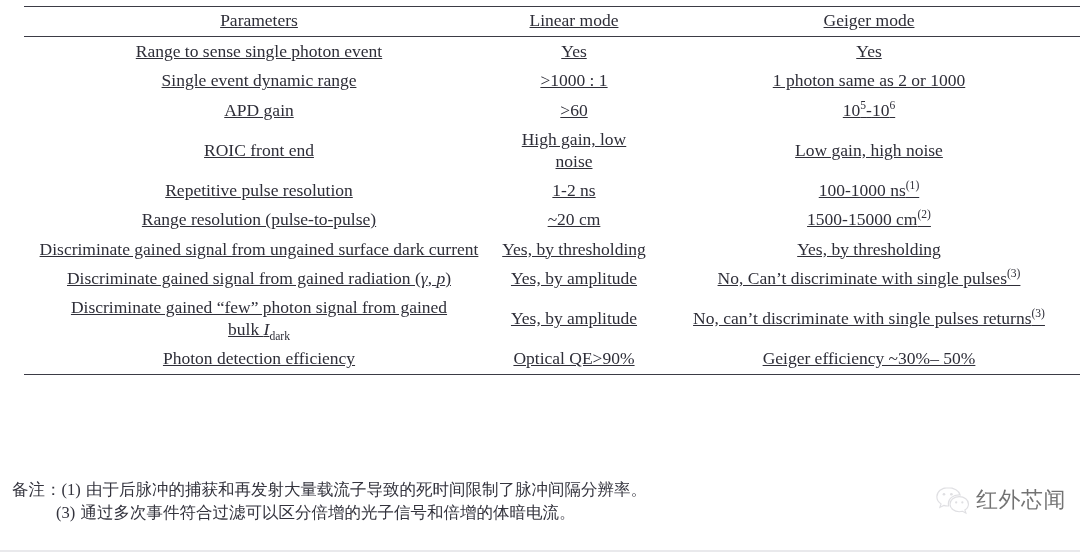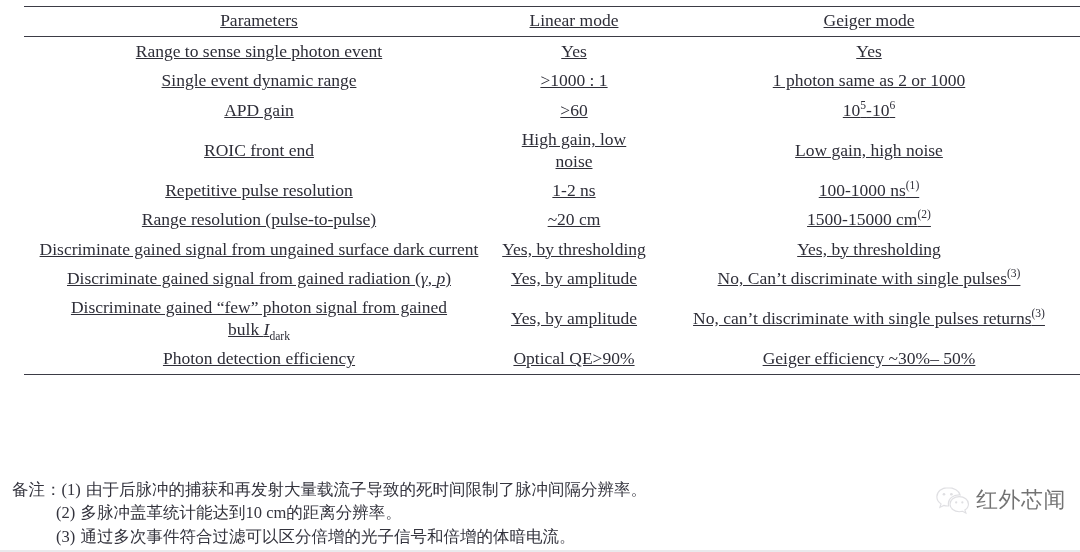--- a/index.html
+++ b/index.html
@@ -203,21 +203,20 @@
           <td class="lin">Optical QE&gt;90%</td>
           <td class="gei">Geiger efficiency ~30%– 50%</td>
         </tr>
 
       </tbody>
     </table>
   </div>
 
   <div class="notes">
     <div class="note-line"><span class="note-label">备注：</span><span class="note-num">(1)</span> <span>由于后脉冲的捕获和再发射大量载流子导致的死时间限制了脉冲间隔分辨率。</span></div>
-    <div class="note-line indent"><span class="note-num">(2)</span> <span>多脉冲盖革统计能达到</span><span class="lat">10 cm</span><span>的距离分辨率。</span></div>
     <div class="note-line indent"><span class="note-num">(3)</span> <span>通过多次事件符合过滤可以区分倍增的光子信号和倍增的体暗电流。</span></div>
   </div>
 
   <div class="watermark">
     <span>
       <svg class="wm-icon" viewBox="0 0 44 38" fill="none" aria-hidden="true">
         <path d="M16.5 3C8.6 3 2.4 8.3 2.4 14.8c0 3.7 2.1 7 5.4 9.2l-1.5 4.6 5.1-2.6c1.6.5 3.3.8 5.1.8.4 0 .9 0 1.3-.1-.3-1-.5-2-.5-3 0-6.3 6.1-11.4 13.7-11.4.5 0 1 0 1.5.1C31.3 7 24.6 3 16.5 3z" fill="#ffffff" stroke="#c6c6cc" stroke-width="1.5"></path>
         <circle cx="11.6" cy="11.6" r="1.7" fill="#c6c6cc"></circle>
         <circle cx="21.2" cy="11.6" r="1.7" fill="#c6c6cc"></circle>
         <path d="M31.4 14.6c-6.6 0-12 4.4-12 9.8 0 5.4 5.4 9.8 12 9.8 1.5 0 2.9-.2 4.2-.6l4.4 2.2-1.3-3.9c2.8-1.8 4.6-4.5 4.6-7.5 0-5.4-5.3-9.8-11.9-9.8z" fill="#ffffff" stroke="#c6c6cc" stroke-width="1.5"></path>

